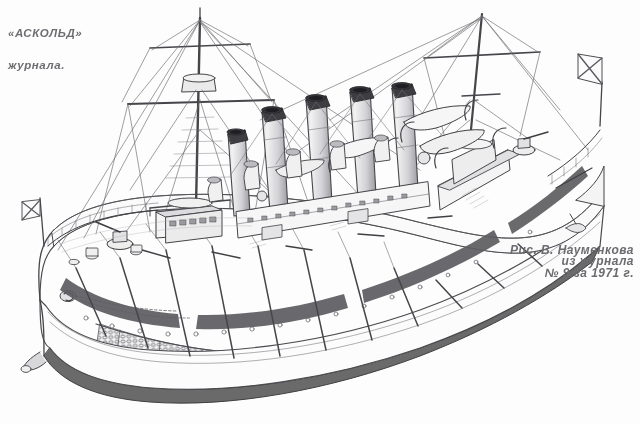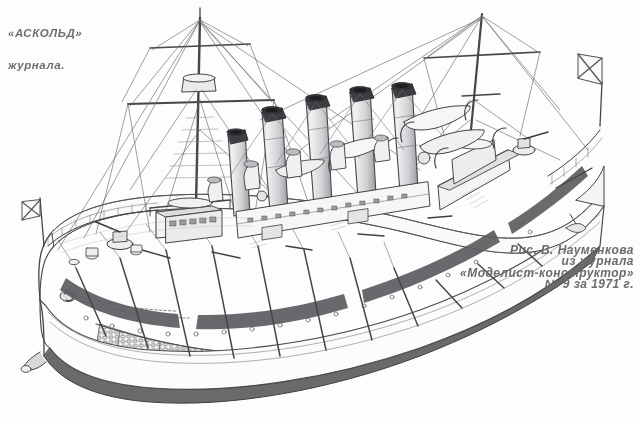--- a/index.html
+++ b/index.html
@@ -566,17 +566,16 @@
   </div>
 
   <div id="title-block">
     <div class="line">«АСКОЛЬД»</div>
     <div class="line">журнала.</div>
   </div>
 
   <div id="credit-block">
     <div class="line">Рис. В. Науменкова</div>
     <div class="line">из журнала</div>
-    <div class="line">«Моделист-конструктор»</div>
     <div class="line">№ 9 за 1971 г.</div>
   </div>
 
 </div>
 
 </body></html>

